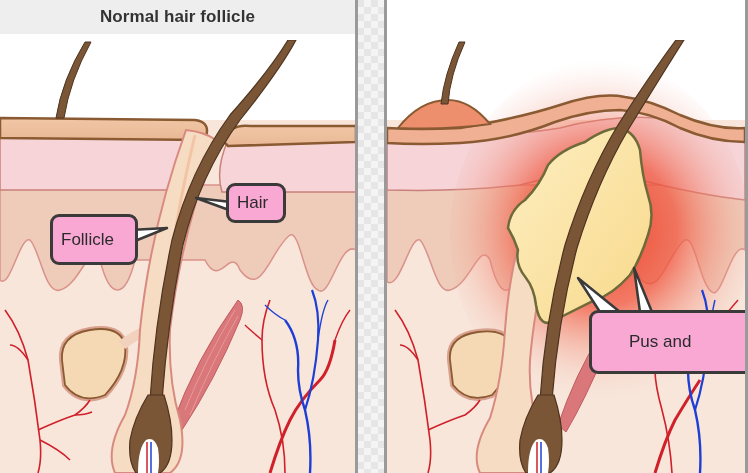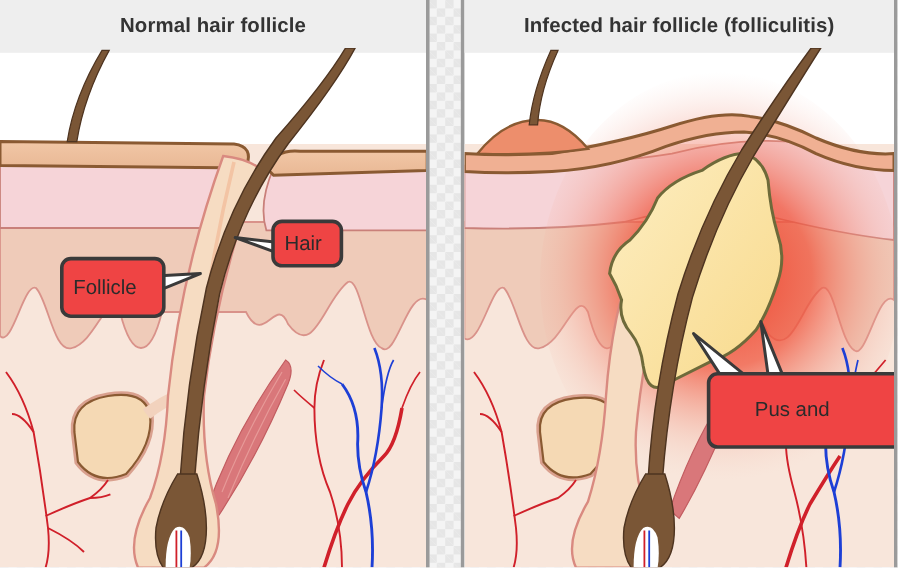--- a/index.html
+++ b/index.html
@@ -13,29 +13,29 @@
     background-size: 14px 14px;
     background-position: 0 0, 7px 7px;
   }
   .panel {
     position: absolute; top: 0; height: 473px; background: #ffffff;
     overflow: hidden; box-sizing: border-box;
   }
   .panel.left { left: 0; width: 358px; border-right: 3px solid #9a9a9a; }
   .panel.right { left: 384px; width: 364px; border-left: 3px solid #9a9a9a; border-right: 3px solid #9a9a9a; }
   .panel-title {
-    position: absolute; left: 0; right: 0; top: 0; height: 44px;
+    position: absolute; left: 0; right: 0; top: 0; height: 34px;
     background: #eeeeee; color: #333333; font-weight: bold; font-size: 17px;
     display: flex; align-items: center; justify-content: center;
     letter-spacing: 0.1px;
     text-align: center;
   }
   .panel svg { position: absolute; left: 0; top: 40px; }
   .callout {
-    position: absolute; background: #ef4444; border: 3px solid #3a3a3a;
+    position: absolute; background: #f9a8d4; border: 3px solid #3a3a3a;
     border-radius: 9px; color: #2b2b2b; font-size: 17px; box-sizing: border-box;
     padding: 0 8px; display: flex; align-items: center; line-height: 22px;
   }
 </style>
 </head>
 <body>
 
 <div class="panel left">
   <div class="panel-title">Normal hair follicle</div>
 
@@ -107,21 +107,20 @@
 
   <div class="callout" style="left:226px; top:183px; width:60px; height:40px;">
     <span>Hair</span>
   </div>
   <div class="callout" style="left:50px; top:214px; width:88px; height:51px;">
     <span>Follicle</span>
   </div>
 </div>
 
 <div class="panel right">
-  <div class="panel-title">Infected hair follicle (folliculitis)</div>
 
   <svg width="358" height="433" viewBox="387 40 358 433">
     <defs>
       <radialGradient id="inflam" cx="600" cy="230" r="170" gradientUnits="userSpaceOnUse">
         <stop offset="0" stop-color="#ee3a24" stop-opacity="0.95"></stop>
         <stop offset="0.45" stop-color="#f0563e" stop-opacity="0.75"></stop>
         <stop offset="0.8" stop-color="#f2a08e" stop-opacity="0.25"></stop>
         <stop offset="1" stop-color="#f5c8bc" stop-opacity="0"></stop>
       </radialGradient>
       <linearGradient id="pusG" x1="0" y1="0" x2="1" y2="1">

